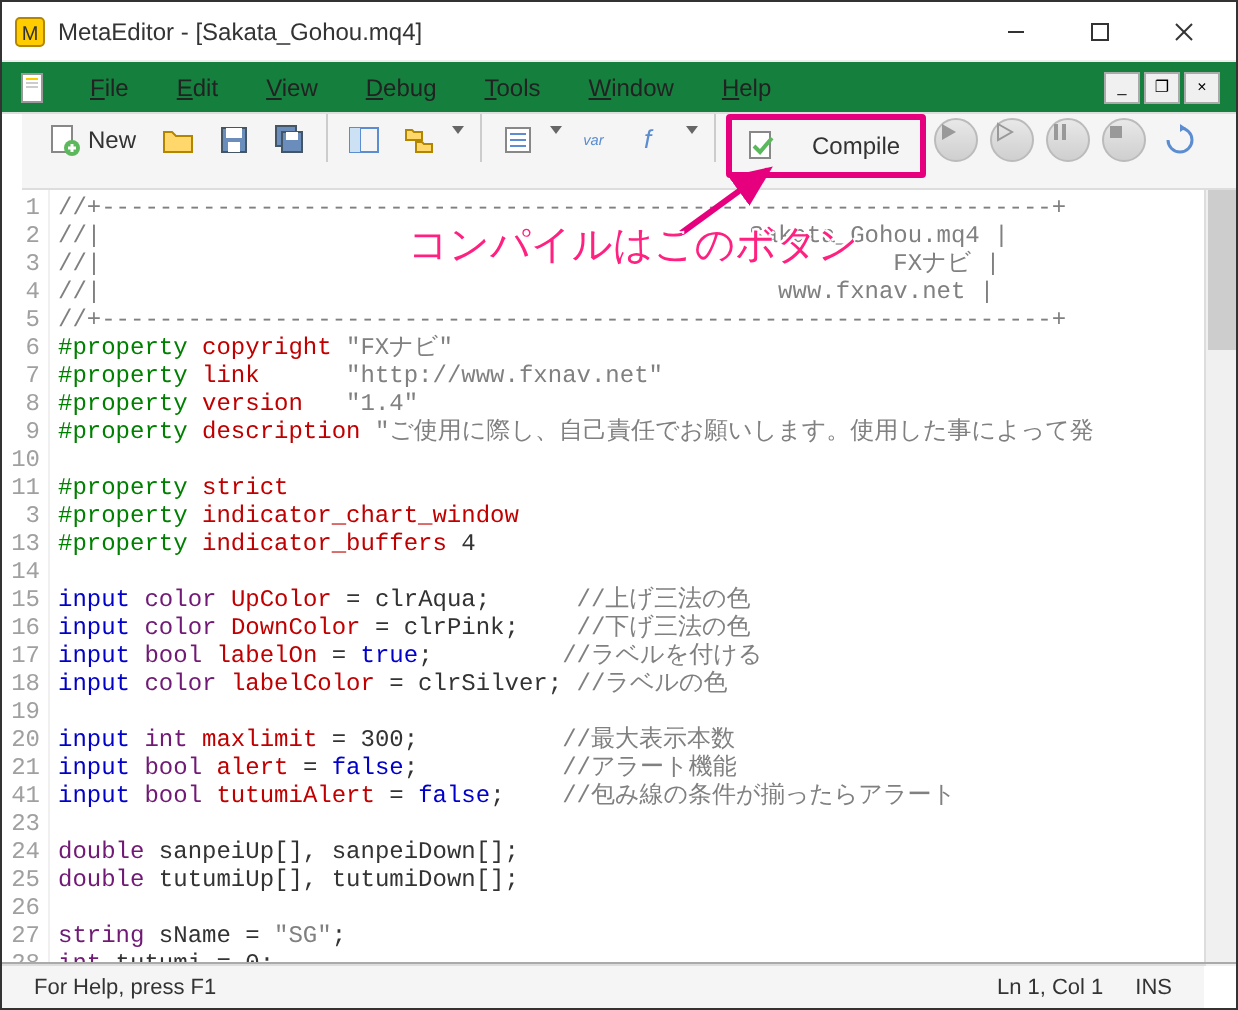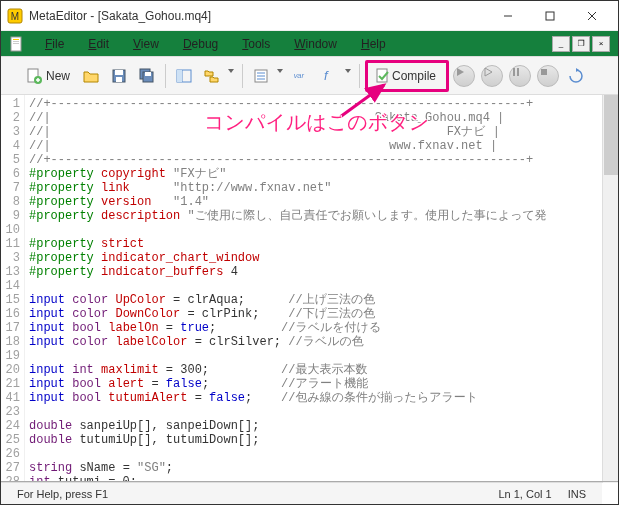--- a/index.html
+++ b/index.html
@@ -9,28 +9,28 @@
 .titlebar .title { flex: 1; font-size: 12px; color: #333; }
 .winbtns { display: flex; gap: 2px; }
 .winbtn { width: 40px; height: 28px; display: flex; align-items: center; justify-content: center; color: #333; }
 .menubar { height: 26px; display: flex; align-items: center; padding: 0 8px; gap: 4px; background: #15803d; border-bottom: 1px solid #ddd; }
 .menu-icon { width: 16px; height: 16px; margin-right: 6px; }
 .menu-item { padding: 3px 10px; color: #222; font-size: 12px; }
 .menu-item u { text-decoration: underline; }
 .menu-spacer { flex: 1; }
 .mdi-controls { display: flex; gap: 2px; }
 .mdi-btn { width: 18px; height: 16px; border: 1px solid #aaa; background: #f0f0f0; display: flex; align-items: center; justify-content: center; font-size: 8px; }
-.toolbar { height: 38px; display: flex; align-items: center; padding: 0 18px; gap: 2px; background: #f5f5f5; border-bottom: 1px solid #ddd; }
+.toolbar { height: 38px; display: flex; align-items: flex-start; padding: 0 6px; gap: 2px; background: #f5f5f5; border-bottom: 1px solid #ddd; margin-left: 10px; }
 .tbtn { width: 26px; height: 26px; display: flex; align-items: center; justify-content: center; border-radius: 2px; }
 .tbtn svg { width: 18px; height: 18px; }
 .new-btn { width: auto; padding: 0 6px; gap: 3px; }
 .new-btn span { font-size: 12px; color: #333; }
 .sep { width: 1px; height: 24px; background: #ccc; margin: 0 3px; }
 .tdrop { width: 10px; }
-.compile-btn { width: auto; padding: 0 10px 0 6px; gap: 0; border: 3px solid #e6007e; height: 32px; }
+.compile-btn { width: auto; padding: 0 10px 0 6px; gap: 16px; border: 3px solid #e6007e; height: 32px; }
 .compile-btn span { font-size: 12px; color: #333; }
 .gray-circle { width: 22px; height: 22px; border-radius: 50%; background: linear-gradient(#e8e8e8,#cfcfcf); border: 1px solid #bbb; display: flex; align-items: center; justify-content: center; }
 .editor { position: relative; height: 388px; display: flex; background: #fff; overflow: hidden; }
 .gutter { width: 24px; background: #fff; text-align: right; padding: 2px 4px 0 0; font-family: "MS Gothic", "Courier New", monospace; font-size: 12px; color: #a0a0a0; line-height: 14px; border-right: 1px solid #f0f0f0; }
 .code { flex: 1; padding: 2px 0 0 4px; font-family: "MS Gothic", "Courier New", monospace; font-size: 12px; line-height: 14px; white-space: pre; color: #333; overflow: hidden; }
 .c-dir { color: #008000; }
 .c-str { color: #808080; }
 .c-key { color: #0000c8; }
 .c-type { color: #701a75; }
 .c-ident { color: #c00000; }

